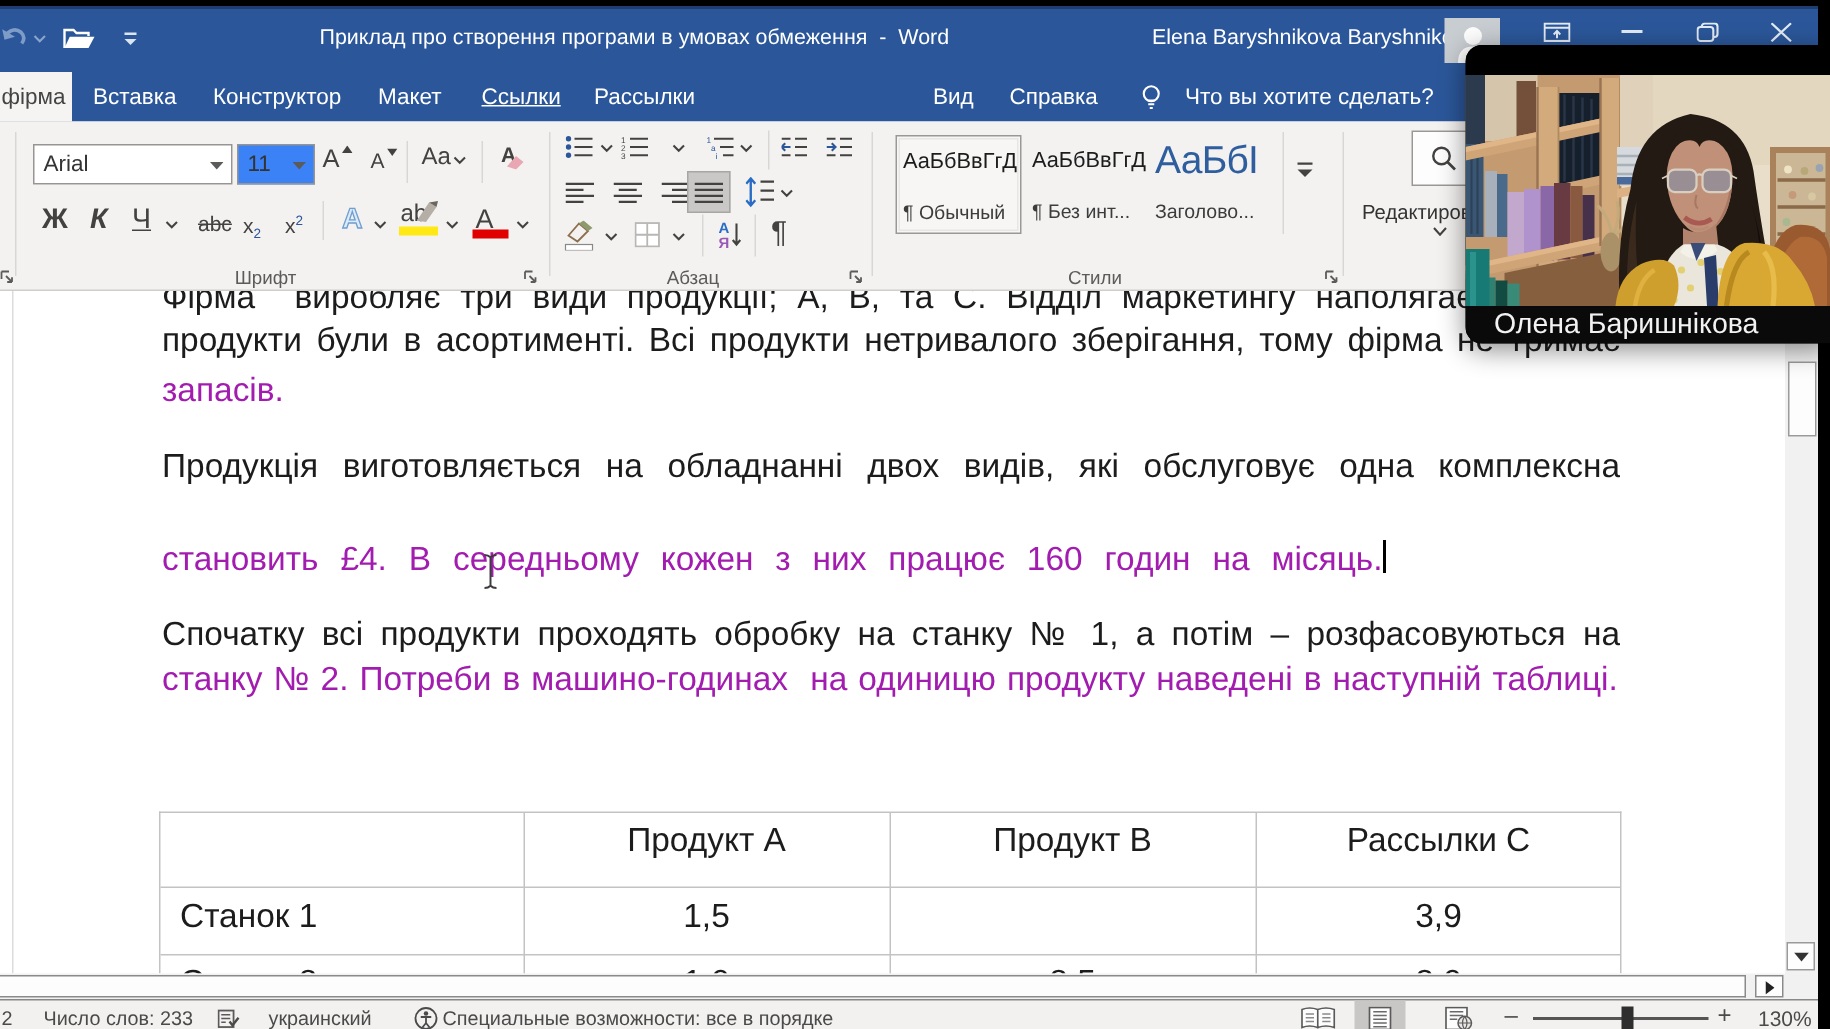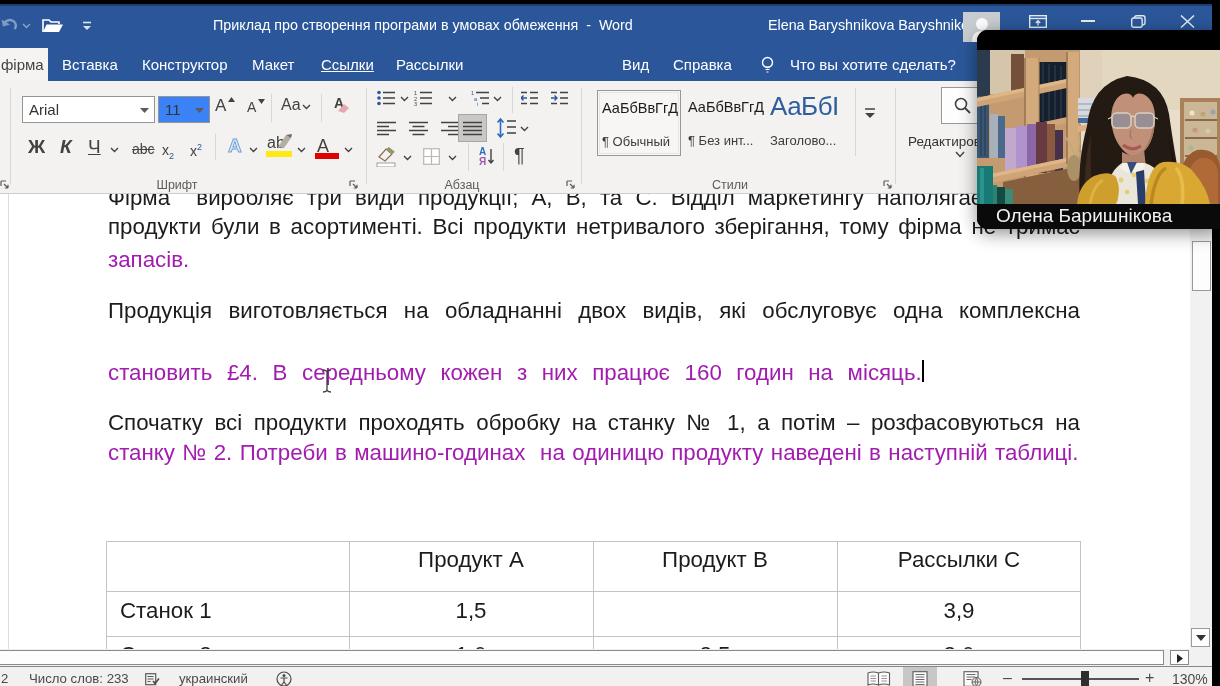--- a/index.html
+++ b/index.html
@@ -362,20 +362,21 @@
         <rect x="0.7" y="1.7" width="10" height="11" fill="none" stroke="#5a5a5a" stroke-width="1.2"></rect>
         <path d="M2.5 4.5 h6 M2.5 7 h6 M2.5 9.5 h3" stroke="#5a5a5a" stroke-width="1"></path>
         <path d="M8 9 l2 2.5 l4 -5" stroke="#4a4a4a" stroke-width="1.6" fill="none"></path>
       </svg>
     <span style="left:179px;">украинский</span>
     <svg class="abs" style="left:276px;top:4px;" width="16" height="16">
         <circle cx="8" cy="8" r="7" fill="none" stroke="#4a4a4a" stroke-width="1.2"></circle>
         <circle cx="8" cy="4.6" r="1.5" fill="#4a4a4a"></circle>
         <path d="M4.5 7 h7 M8 7 v4 M8 11 l-2.4 3 M8 11 l2.4 3" stroke="#4a4a4a" stroke-width="1.2" fill="none"></path>
       </svg>
+    <span style="left:295px;">Специальные возможности: все в порядке</span>
 
     <svg class="abs" style="left:867px;top:4px;" width="24" height="16">
         <path d="M1 2 Q6 0 11.5 2 L11.5 14 Q6 12 1 14 Z M22.5 2 Q17 0 11.5 2 L11.5 14 Q17 12 22.5 14 Z" fill="#fdfdfd" stroke="#5a5a5a" stroke-width="1.1"></path>
         <path d="M3.5 5 h5.5 M3.5 7.5 h5.5 M3.5 10 h5.5 M14.5 5 h5.5 M14.5 7.5 h5.5 M14.5 10 h5.5" stroke="#8a8a8a" stroke-width="0.9"></path>
       </svg>
     <div class="abs" style="left:903px;top:0px;width:34px;height:24px;background:#c9c7c5;"></div>
     <svg class="abs" style="left:912px;top:4px;" width="16" height="16">
         <rect x="1" y="0.7" width="14" height="14.6" fill="#fdfdfd" stroke="#5a5a5a" stroke-width="1.1"></rect>
         <path d="M3.5 3.5 h9 M3.5 6 h9 M3.5 8.5 h9 M3.5 11 h9 M3.5 13.5 h9" stroke="#6a6a6a" stroke-width="1"></path>
       </svg>

